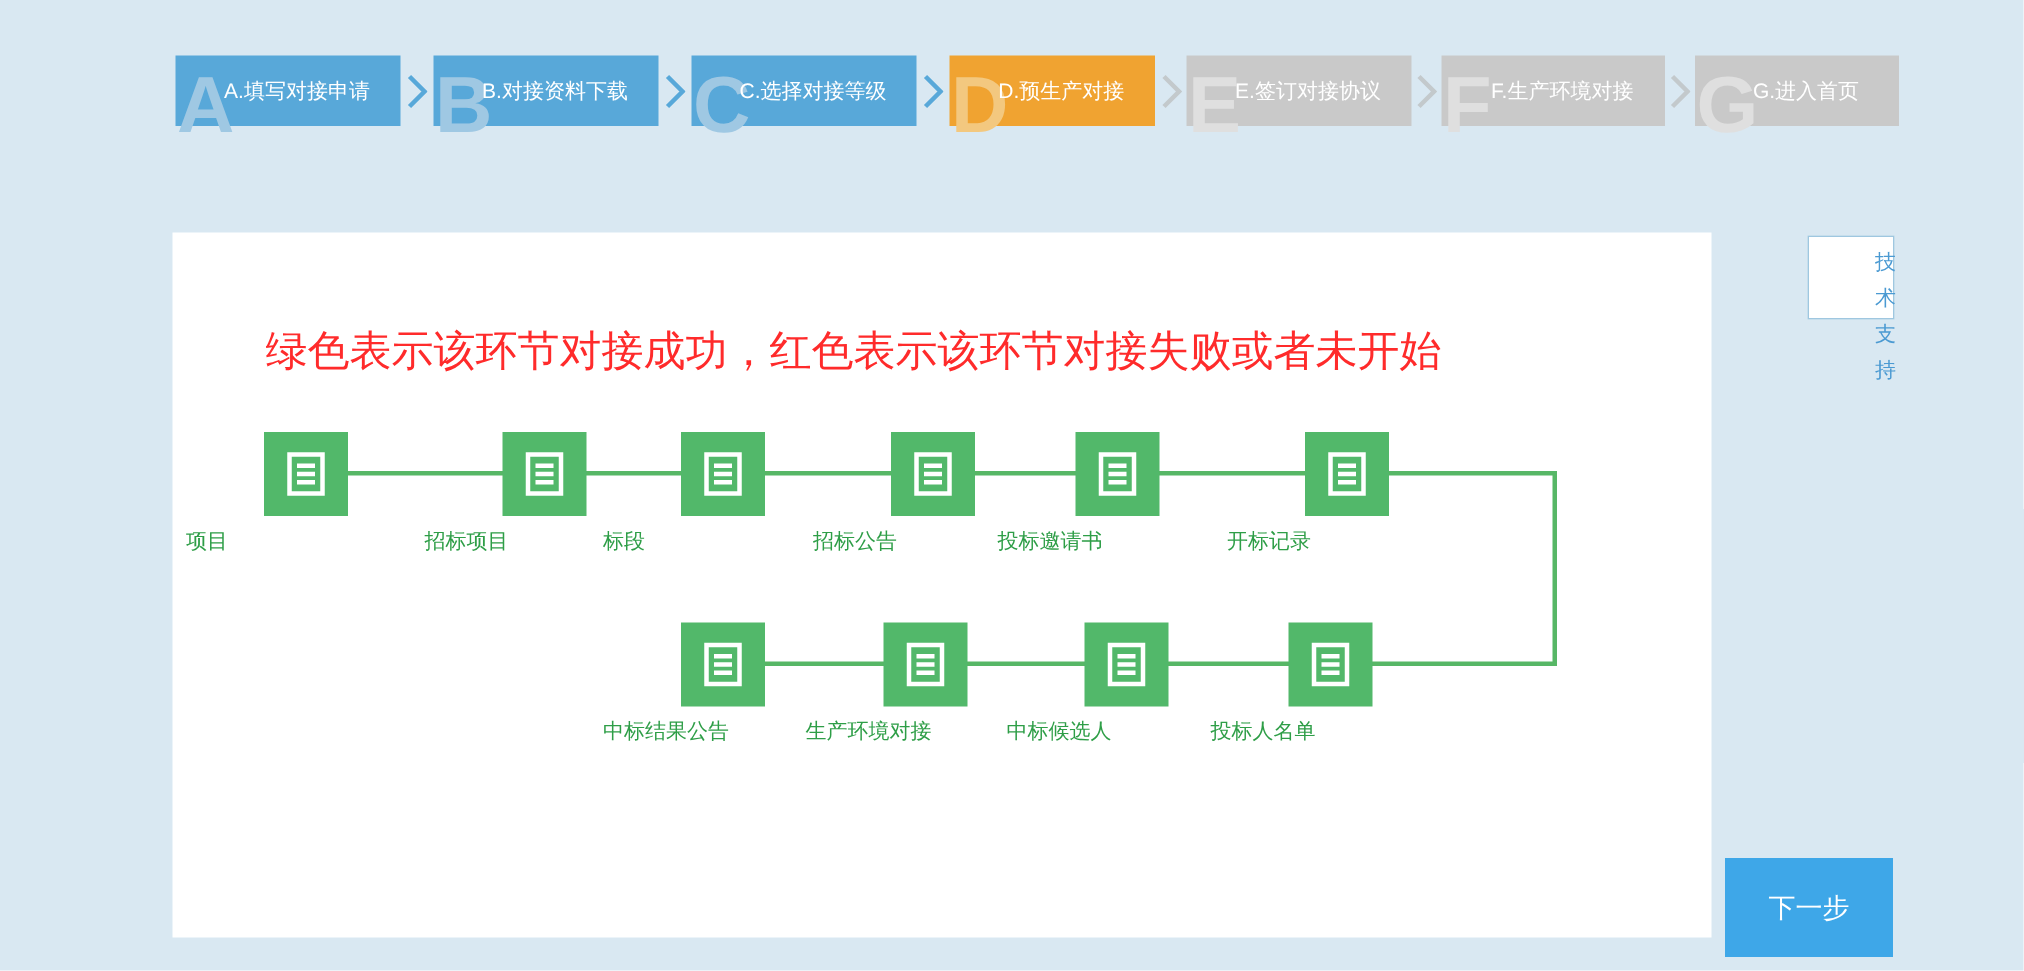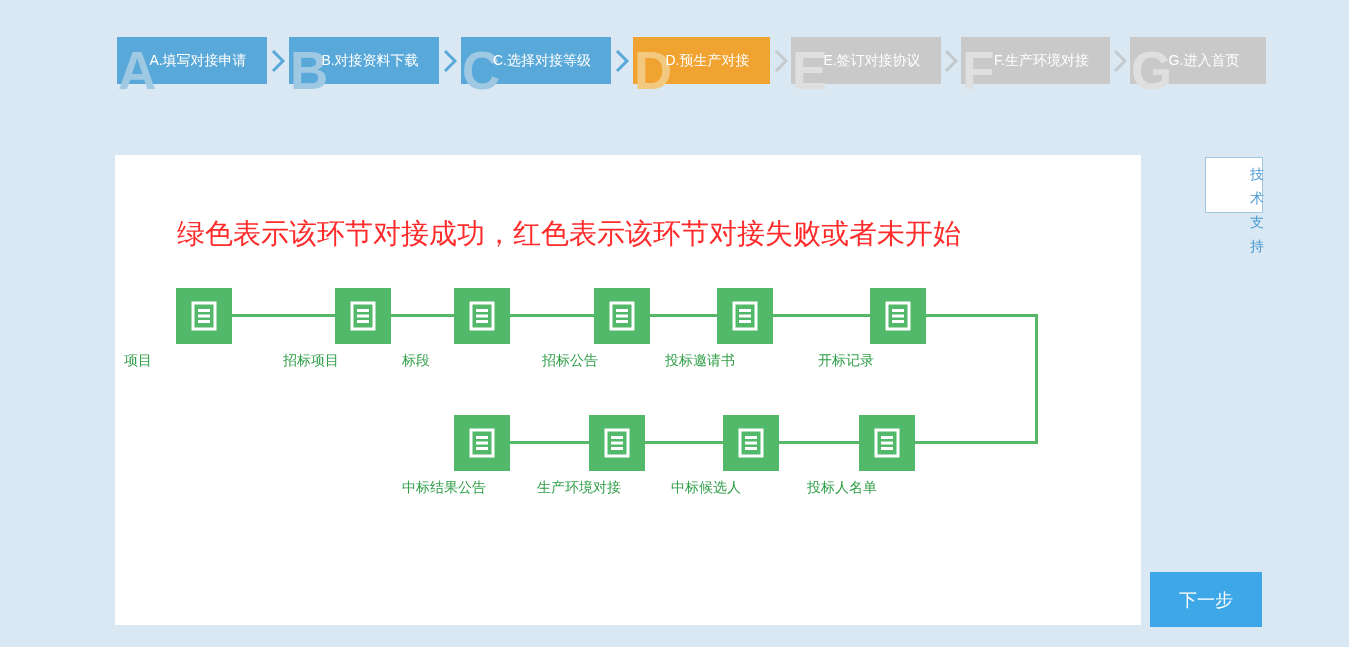--- a/index.html
+++ b/index.html
@@ -68,21 +68,21 @@
   .n9 { left:608px; top:260px; } .n10 { left:744px; top:260px; }
 
   
   .tech-support {
     position:absolute; left:1205px; top:157px; width:58px; height:56px;
     background:#ffffff; border:1px solid #9fc7e0;
     color:#4b9ad2; font-size:14px; line-height:24px;
     text-align:center; padding-top:4px; cursor:pointer;padding-left:44px;
   }
   .next-btn {
-    position:absolute; left:1150px; top:572px; width:112px; height:55px;
+    position:absolute; left:1150px; top:572px; width:112px; height:66px;
     background:#3ea7e8; color:#ffffff; font-size:18px;
     border:none; cursor:pointer;
     display:flex; align-items:center; justify-content:center;
     font-family:"Liberation Sans","DejaVu Sans",sans-serif;
   }
 </style>
 </head>
 <body>
 
 <div class="stepbar">

